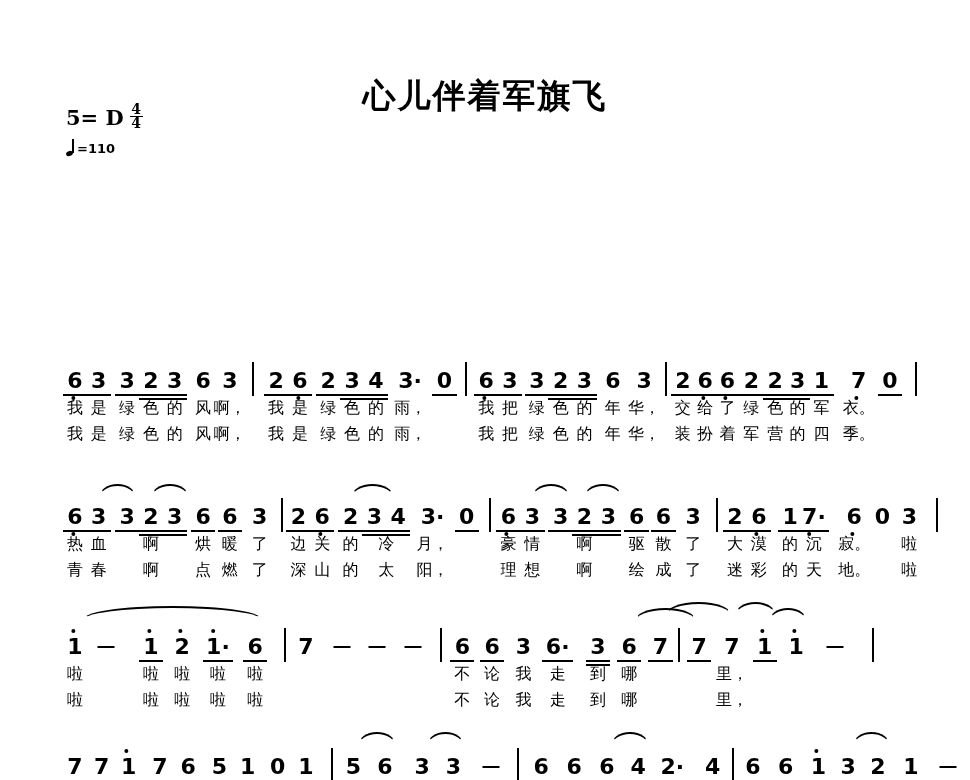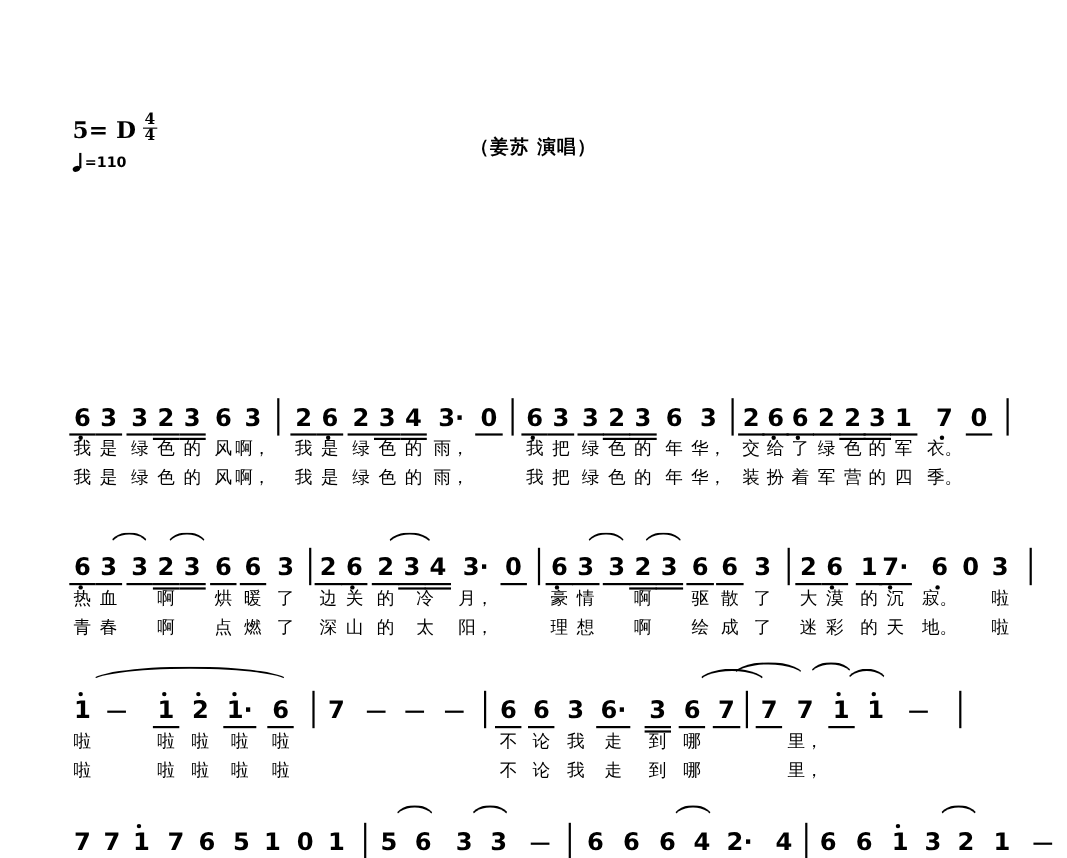--- a/index.html
+++ b/index.html
@@ -219,21 +219,21 @@
       <span class="bar"></span>
       <span class="num">4</span>
     </span>
   </div>
 
   <div id="tempo">
     <span class="quarter-note"></span>
     <span>=110</span>
   </div>
 
-  <div id="subtitle">（姜苏 演唱）</div>
+  <div id="title">心儿伴着军旗飞</div>
 
 </div>
 
 <div id="staff">
     <div class="line" style="position: absolute; left: 0px; top: 186px; width: 970px;">
       <div class="notes-row">
         <div class="note" style="left: 14.9px;">6<span class="oct-dn"></span></div>
         <div class="beam" style="left: 2.705px; width: 24.39px; bottom: 2px;"></div>
         <div class="note" style="left: 38.74px;">3</div>
         <div class="beam" style="left: 26.545px; width: 24.39px; bottom: 2px;"></div>

